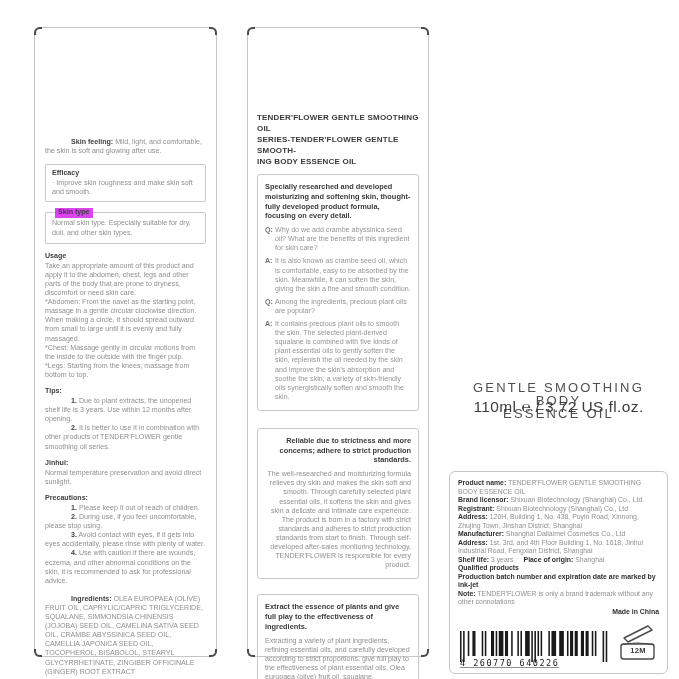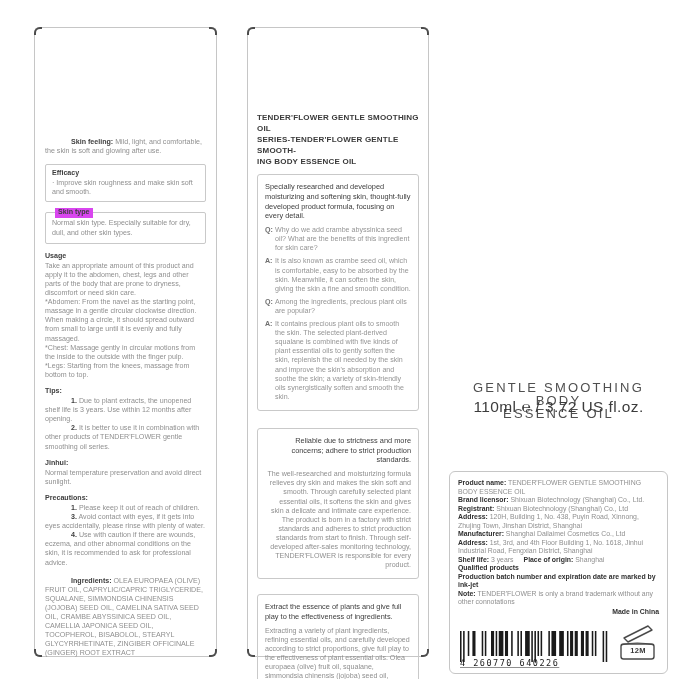--- a/index.html
+++ b/index.html
@@ -36,21 +36,21 @@
   .num-item{margin:0;}
   .ing{margin-top:9px;}
 
   
   .mp-content{padding:84px 9px 0 9px;font-size:7.1px;line-height:9.1px;color:#8f8f8f;}
   .mp-title{font-size:8px;line-height:11px;font-weight:bold;color:#3a3a3a;letter-spacing:.2px;white-space:pre-line;}
   .mbox{border:1px solid #c9c9c9;border-radius:3px;padding:7px 7px 8px 7px;}
   .mbox1{margin-top:7px;}
   .mbox2{margin-top:17px;text-align:right;}
   .mbox3{margin-top:15px;}
-  .mbox .lead{font-weight:normal;color:#3c3c3c;font-size:7.4px;line-height:9.8px;margin-bottom:5px;}
+  .mbox .lead{font-weight:bold;color:#3c3c3c;font-size:7.4px;line-height:9.8px;margin-bottom:5px;}
   .qa-row{display:flex;margin-top:4px;}
   .qa-tag{flex:0 0 10px;font-weight:bold;color:#6e6e6e;}
   .qa-txt{flex:1;color:#949494;}
 
   
   .r-title{position:absolute;left:449px;top:365px;width:219px;text-align:center;
            font-size:13px;line-height:13px;letter-spacing:2.2px;color:#4f4f4f;white-space:pre-line;margin-top:16px;}
   .r-volume{position:absolute;left:449px;top:398px;width:219px;text-align:center;
             font-size:15.5px;letter-spacing:.4px;color:#3c3c3c;}
 
@@ -117,20 +117,21 @@
       </div>
 
       <div class="sec">
         <div class="h">Jinhui:</div>
         <div class="t">Normal temperature preservation and avoid direct sunlight.</div>
       </div>
 
       <div class="sec">
         <div class="h">Precautions:</div>
         <div class="num-item"><span class="b">1.</span> <span class="t">Please keep it out of reach of children.</span></div>
+        <div class="num-item"><span class="b">2.</span> <span class="t">During use, if you feel uncomfortable, please stop using.</span></div>
         <div class="num-item"><span class="b">3.</span> <span class="t">Avoid contact with eyes, if it gets into eyes accidentally, please rinse with plenty of water.</span></div>
         <div class="num-item"><span class="b">4.</span> <span class="t">Use with caution if there are wounds, eczema, and other abnormal conditions on the skin, it is recommended to ask for professional advice.</span></div>
       </div>
 
       <div class="ing"><span class="b">Ingredients:</span><span class="t"> OLEA EUROPAEA (OLIVE) FRUIT OIL, CAPRYLIC/CAPRIC TRIGLYCERIDE, SQUALANE, SIMMONDSIA CHINENSIS (JOJOBA) SEED OIL, CAMELINA SATIVA SEED OIL, CRAMBE ABYSSINICA SEED OIL, CAMELLIA JAPONICA SEED OIL, TOCOPHEROL, BISABOLOL, STEARYL GLYCYRRHETINATE, ZINGIBER OFFICINALE (GINGER) ROOT EXTRACT</span></div>
     </div>
   </div>
 
   <div class="panel panel-mid">
     <span class="cm cm-tl">

